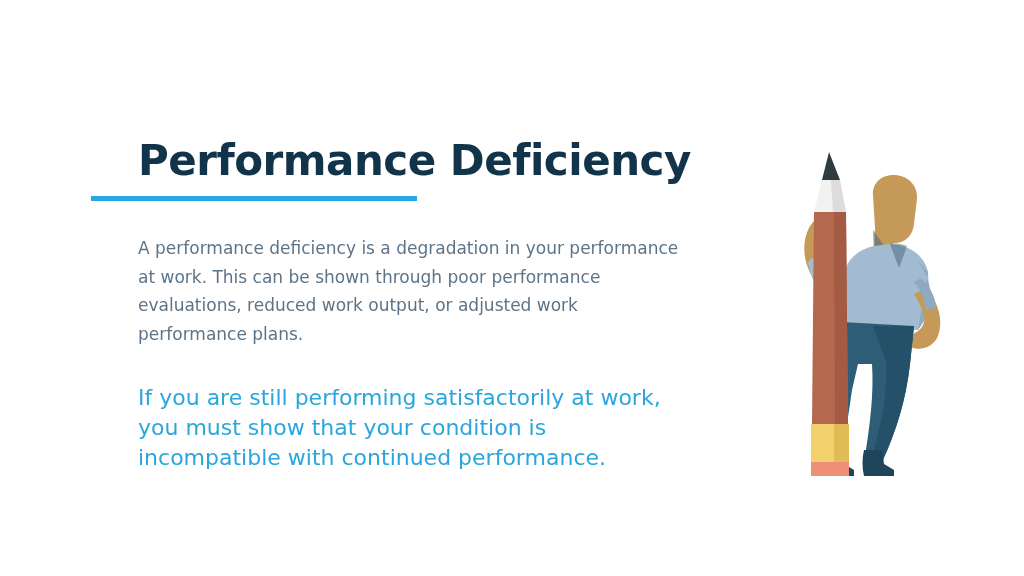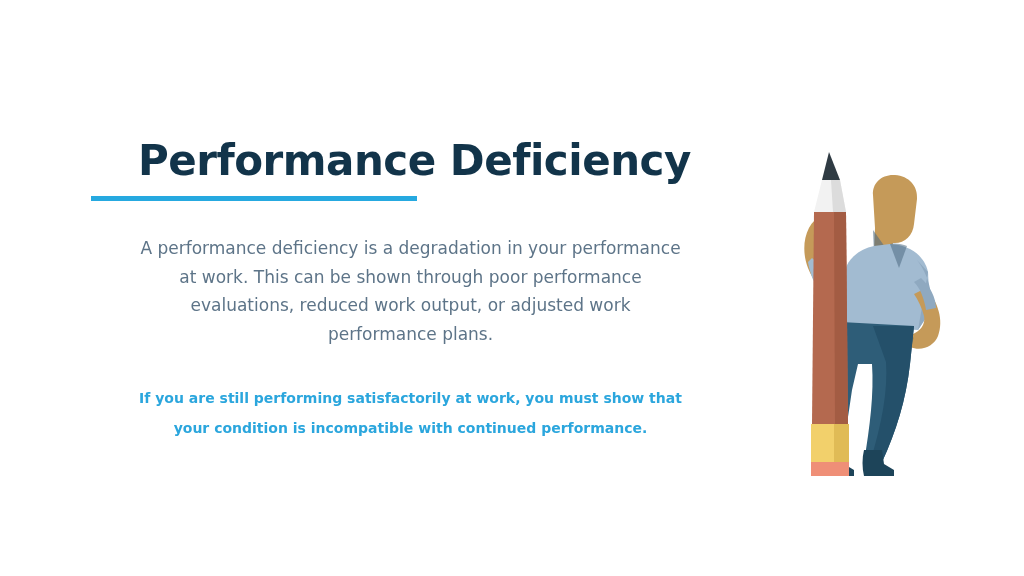--- a/index.html
+++ b/index.html
@@ -13,21 +13,20 @@
     font-family: "Liberation Sans", sans-serif;
     overflow: hidden;
     position: relative;
   }
 
   .slide {
     position: relative;
     width: 948px;
     height: 576px;
     background: #ffffff;
-    text-align: center;
   }
 
   
   .content {
     position: absolute;
     left: 138px;
     top: 138px;
     width: 545px;
   }
 
@@ -64,22 +63,22 @@
     color: #5d7488;
   }
 
   .emphasis-text {
     margin: 0;
     position: absolute;
     left: 0;
     top: 245px;
     width: 545px;
     font-family: "DejaVu Sans", "Liberation Sans", sans-serif;
-    font-size: 14px;
-    font-weight: 700;
+    font-size: 22px;
+    font-weight: 400;
     line-height: 30px;
     color: #2ba6dd;
   }
 
   
   .illustration {
     position: absolute;
     left: 778px;
     top: 150px;
     width: 185px;

